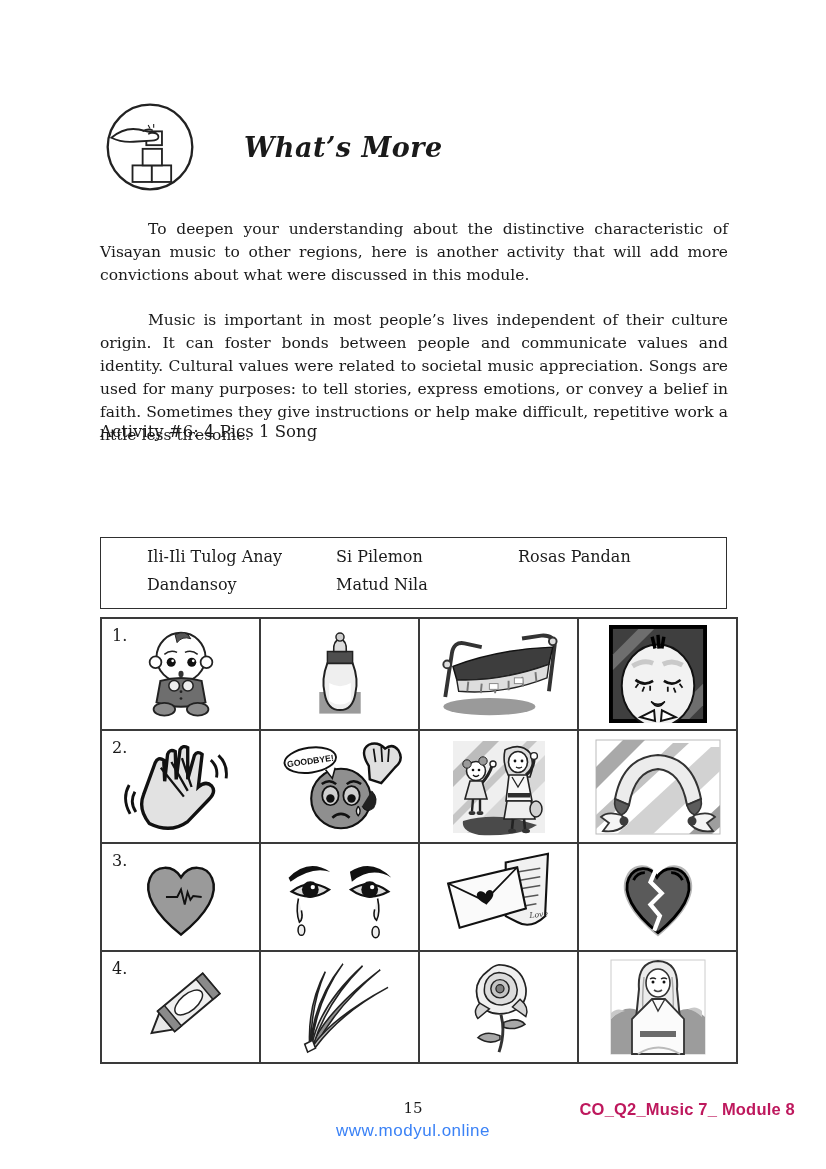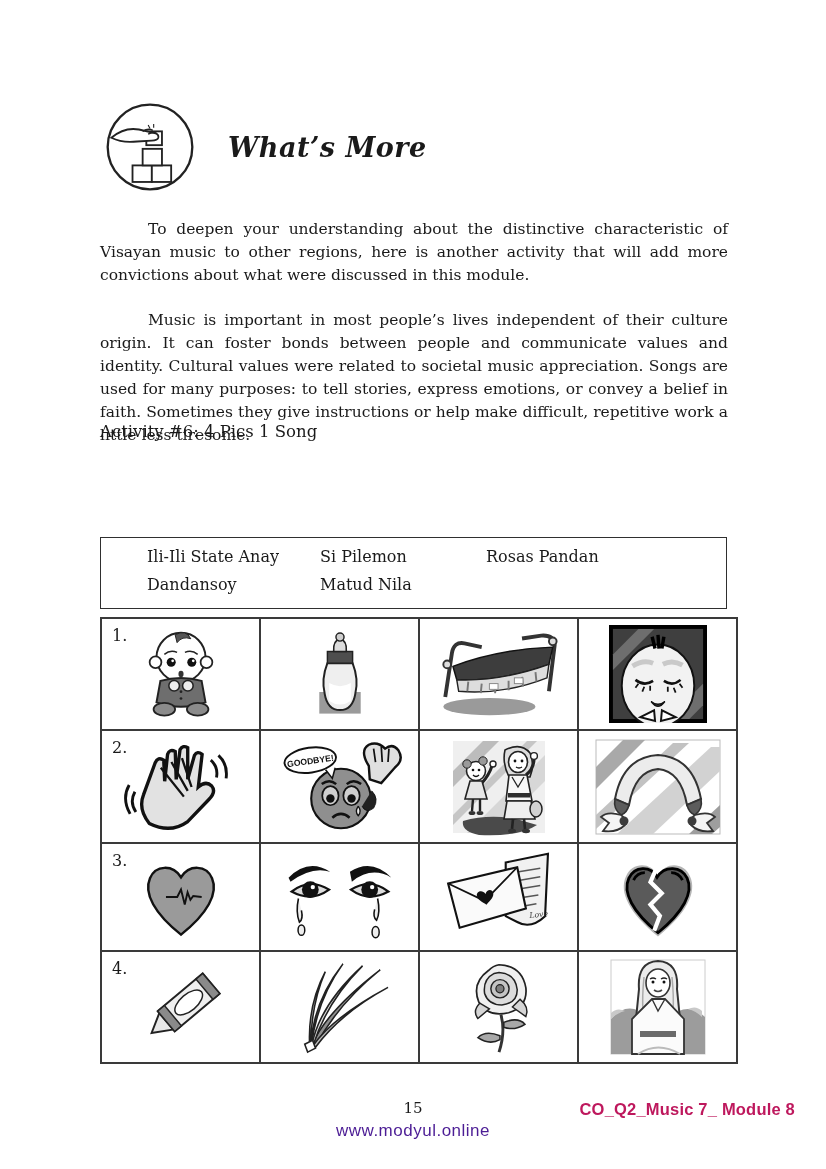--- a/index.html
+++ b/index.html
@@ -2,21 +2,21 @@
 <html><head>
 <meta charset="utf-8">
 <style>
   html,body { margin:0; padding:0; background:#888; }
   #page {
     position:relative; width:826px; height:1169px; margin:0 auto;
     background:#fff; color:#1a1a1a;
     font-family:"DejaVu Serif","Liberation Serif",serif;
     overflow:hidden;
   }
-  .abs { position:absolute; }
+  .abs { position:absolute;gap:16px; }
   
   .hdr { left:104px; top:101px; display:flex; align-items:center; }
   .hdr-icon svg { width:92px; height:92px; display:block; }
   .title {
     margin-left:32px; font-size:27px; font-weight:bold; font-style:italic;
     letter-spacing:0.5px;
   }
   
   .para {
     left:100px; width:628px; font-size:15.5px; line-height:23px;
@@ -41,21 +41,21 @@
     vertical-align:middle; position:relative; padding:0;
   }
   .row-a td { height:110px; } .row-b td { height:111px; }
   .row-c td { height:106px; } .row-d td { height:110px; }
   .cell-num { position:absolute; top:7px; left:10px; font-size:16px; }
   .pic { display:inline-block; vertical-align:middle; }
   
   .pg-num { left:0; right:0; top:1099px; text-align:center; font-size:15px; }
   .watermark {
     left:0; right:0; top:1121px; text-align:center;
-    font-family:"Liberation Sans",sans-serif; font-size:17px; color:#4c1d95;
+    font-family:"Liberation Sans",sans-serif; font-size:17px; color:#3b82f6;
     letter-spacing:0.5px;
   }
   .module-label {
     right:31px; top:1100px; font-family:"Liberation Sans",sans-serif;
     font-size:16.5px; font-weight:bold; color:#be185d; letter-spacing:0.2px;
   }
   .bubble-txt { font-family:"Liberation Sans",sans-serif; font-weight:bold; }
 </style>
 </head>
 <body>
@@ -77,21 +77,21 @@
     </div>
     <div class="title">What’s More</div>
   </div>
 
   <p class="abs para indent" style="top:202px">To deepen your understanding about the distinctive characteristic of Visayan music to other regions, here is another activity that will add more convictions about what were discussed in this module.</p>
   <p class="abs para indent" style="top:293px">Music is important in most people’s lives independent of their culture origin. It can foster bonds between people and communicate values and identity. Cultural values were related to societal music appreciation. Songs are used for many purposes: to tell stories, express emotions, or convey a belief in faith. Sometimes they give instructions or help make difficult, repetitive work a little less tiresome.</p>
 
   <h2 class="abs act-head" style="top:422px; margin:0">Activity #6: 4 Pics 1 Song</h2>
 
   <div class="abs song-box">
-    <div class="song-cell">Ili-Ili State Anay</div>
+    <div class="song-cell">Ili-Ili Tulog Anay</div>
     <div class="song-cell">Si Pilemon</div>
     <div class="song-cell">Rosas Pandan</div>
     <div class="song-cell">Dandansoy</div>
     <div class="song-cell">Matud Nila</div>
   </div>
 
   <table class="abs grid-tbl">
 
     <tbody>
         <tr class="row-a">

